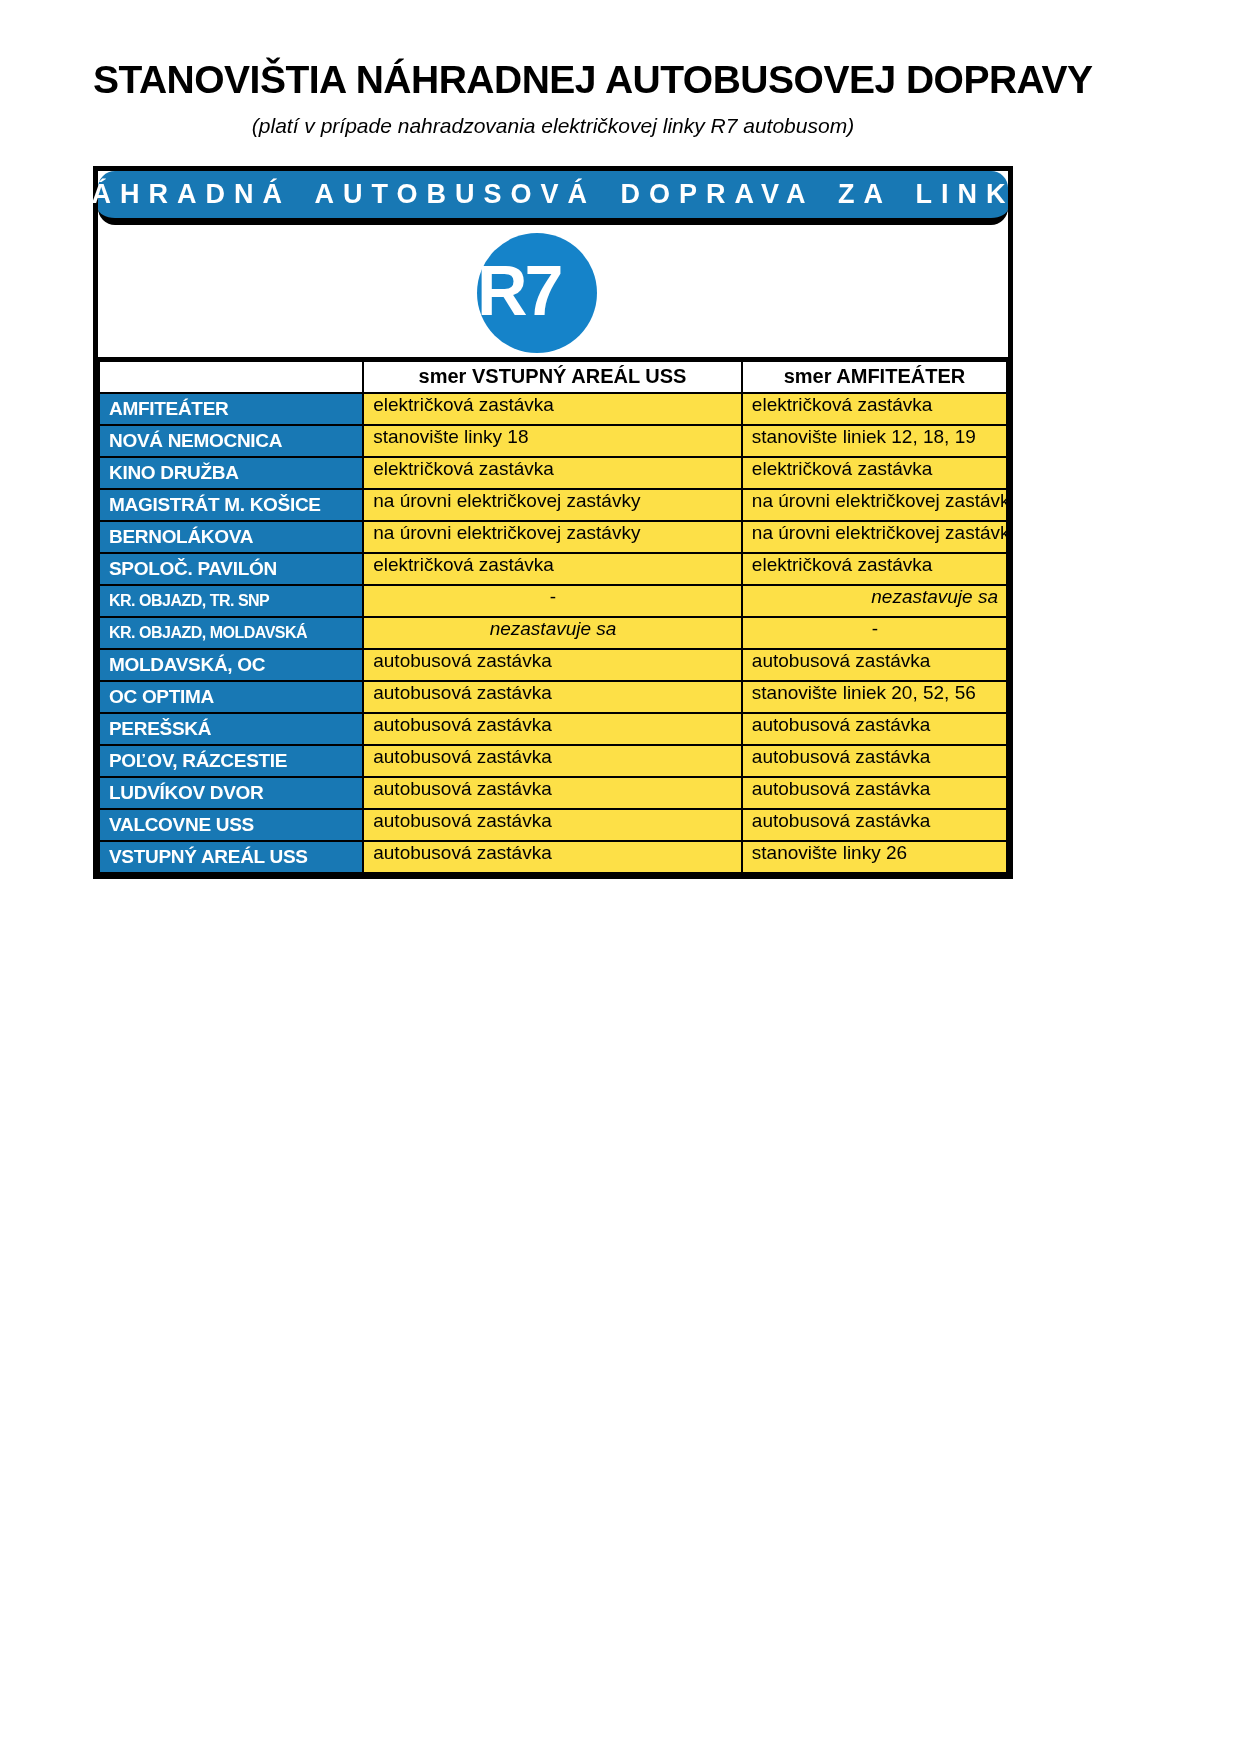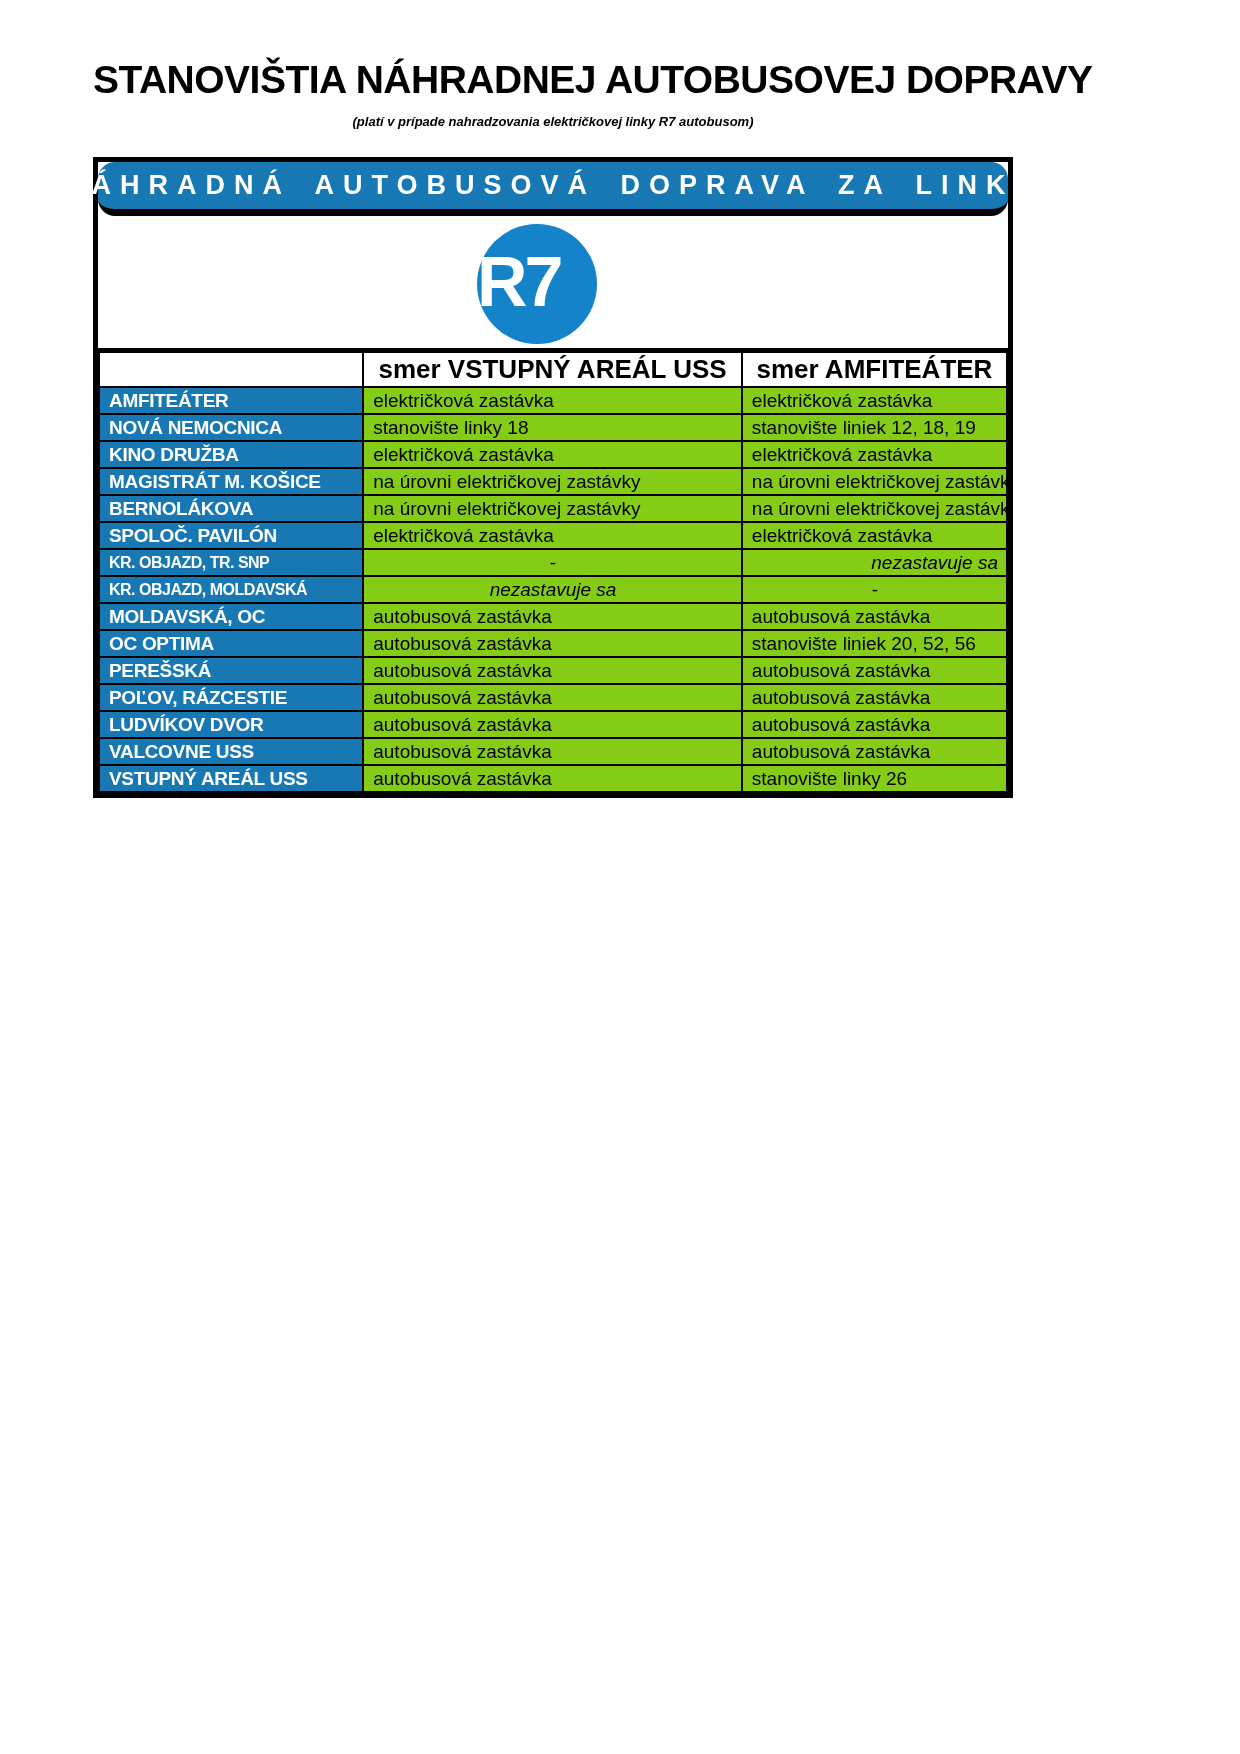--- a/index.html
+++ b/index.html
@@ -19,23 +19,23 @@
   }
   .doc-title{
     margin:0;
     font-size:39px;
     font-weight:bold;
     letter-spacing:-0.5px;
     white-space:nowrap;
   }
   .doc-subtitle{
     margin:12px 0 0 0;
-    font-size:13px;
+    font-size:21px;
     font-style:italic;
-    font-weight:700;
+    font-weight:400;
   }
   .board{
     width:920px;
     margin:28px 0 0 93px;
     border:5px solid #000;
     box-sizing:border-box;
     background:#fff;
   }
   .banner{
     height:47px;
@@ -85,44 +85,44 @@
   table.stops th,table.stops td{
     border:2px solid #000;
     box-sizing:border-box;
     overflow:hidden;
     white-space:nowrap;
   }
   thead th{
     height:33px;
     border-bottom:3px solid #000;
     text-align:center;
-    font-size:26px;
+    font-size:20px;
     font-weight:bold;
     background:#fff;
   }
   tbody th.stop{
     height:16px;
     background:var(--blue,#1878B4);
     color:#fff;
     text-align:left;
     font-weight:bold;
     font-size:19px;
     letter-spacing:-0.3px;
     padding:0 6px 0 9px;
   }
   tbody th.stop.condensed{
     font-size:16px;
     letter-spacing:-0.5px;
   }
   tbody td.value{
     height:27px;
     font-size:19px;
-    padding:0 8px 0 9px;
+    padding:0 8px 8px 9px;
     text-align:left;
-    background:#84cc16;
+    background:#fde047;
   }
   tbody td.value.center{text-align:center;}
   tbody td.value.right{text-align:right;}
   tbody td.value.italic{font-style:italic;}
 </style>
 </head>
 <body>
 
 <div class="page">
 

